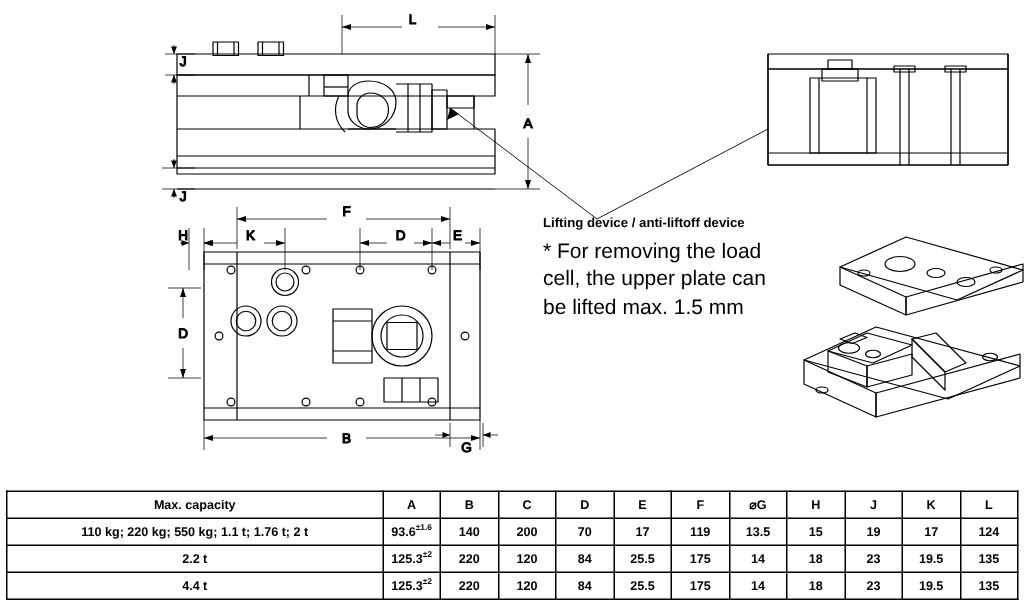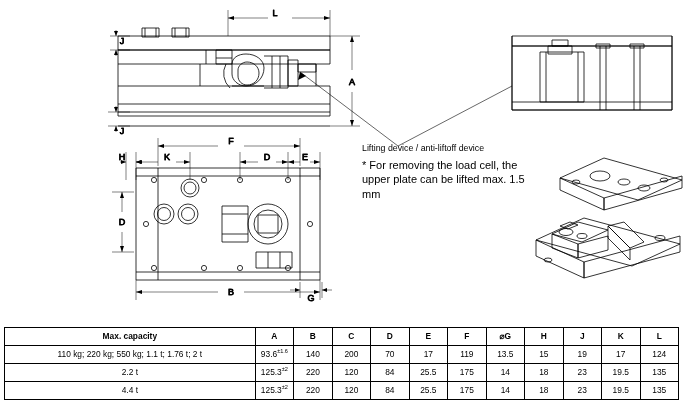--- a/index.html
+++ b/index.html
@@ -29,28 +29,28 @@
   }
   .note {
     position: absolute;
     left: 362px;
     top: 143px;
     width: 165px;
     font-size: 8.6px;
     line-height: 1.32;
   }
   .note .note-title {
-    font-weight: normal;
+    font-weight: bold;
     font-size: 8.8px;
     display: block;
     margin-bottom: 3px;
   }
   .note .note-body {
     display: block;
-    font-size: 11px;
+    font-size: 14px;
   }
   .watermark {
     position: absolute;
     left: 228px;
     top: 197px;
     font-family: "DejaVu Sans", sans-serif;
     font-size: 21px;
     color: rgba(150,150,150,0.45);
     letter-spacing: 1px;
     white-space: nowrap;
@@ -73,21 +73,21 @@
     line-height: 17px;
     font-weight: bold;
   }
   table.spec th.firstcol, table.spec td.firstcol {
     width: 240px;
   }
   table.spec th.dim, table.spec td.dim {
     width: 36px;
   }
   table.spec td {
-    font-weight: normal;
+    font-weight: bold;
   }
   sup.tol {
     font-size: 5.6px;
     vertical-align: super;
     line-height: 0;
   }
   .lbl {
     font-family: "Liberation Sans", sans-serif;
     font-size: 9px;
     fill: #000;

